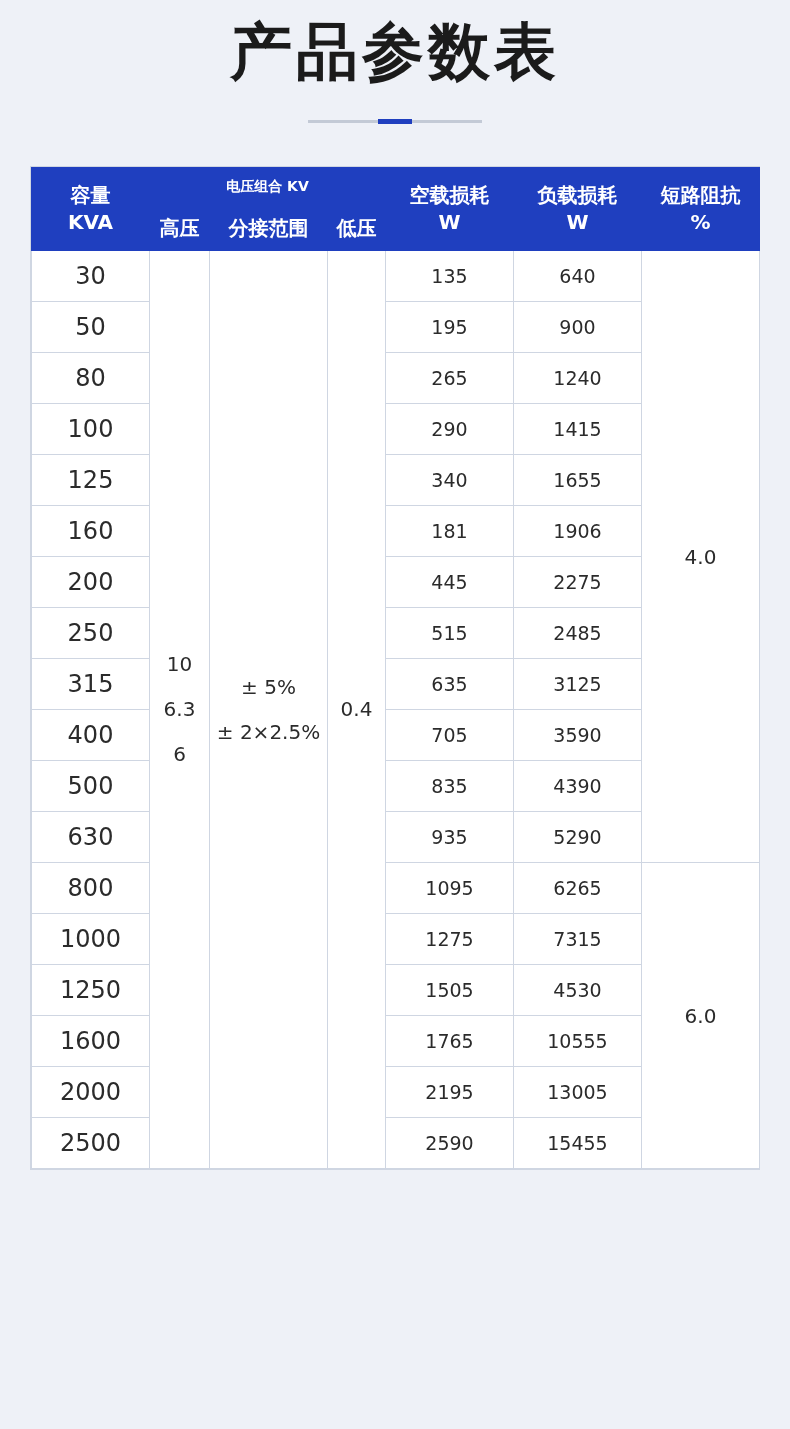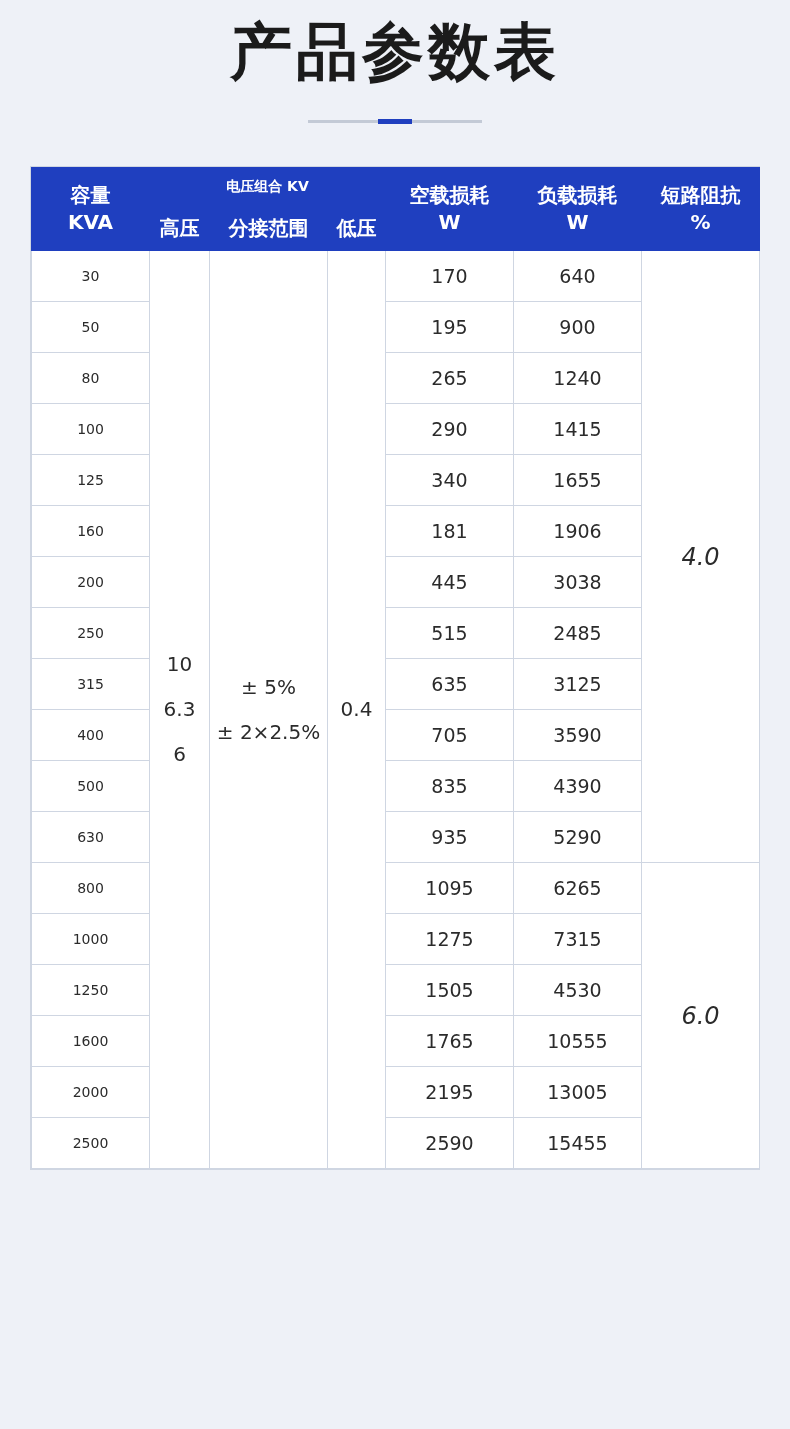--- a/index.html
+++ b/index.html
@@ -122,27 +122,27 @@
     padding: 10px 2px;
   }
 
   tbody td {
     background: #fff;
     font-size: 19px;
     color: #2b2b2b;
     height: 50px;
     padding: 0 2px;
   }
-  tbody td.cap { font-size: 14px; }
+  tbody td.cap { font-size: 24px; }
   tbody td.merged {
     font-size: 20px;
     line-height: 2.25;
   }
   tbody td.merged .stack-line { display: block; }
-  tbody td.imp { font-size: 24px; font-style: italic; }
+  tbody td.imp { font-size: 20px; }
 
   
   col.c-cap   { width: 118px; }
   col.c-hv    { width: 60px; }
   col.c-tap   { width: 118px; }
   col.c-lv    { width: 58px; }
   col.c-nl    { width: 128px; }
   col.c-ll    { width: 128px; }
   col.c-imp   { width: 118px; }
 </style>
@@ -200,21 +200,21 @@
             <td class="merged" rowspan="18">
               <span class="stack-line">10</span>
               <span class="stack-line">6.3</span>
               <span class="stack-line">6</span>
             </td>
             <td class="merged" rowspan="18">
               <span class="stack-line">± 5%</span>
               <span class="stack-line">± 2×2.5%</span>
             </td>
             <td class="merged" rowspan="18">0.4</td>
-            <td>170</td>
+            <td>135</td>
             <td>640</td>
             <td class="imp" rowspan="12">4.0</td>
           </tr>
           <tr>
             <td class="cap">50</td>
             <td>195</td>
             <td>900</td>
           </tr>
           <tr>
             <td class="cap">80</td>
@@ -232,21 +232,21 @@
             <td>1655</td>
           </tr>
           <tr>
             <td class="cap">160</td>
             <td>181</td>
             <td>1906</td>
           </tr>
           <tr>
             <td class="cap">200</td>
             <td>445</td>
-            <td>3038</td>
+            <td>2275</td>
           </tr>
           <tr>
             <td class="cap">250</td>
             <td>515</td>
             <td>2485</td>
           </tr>
           <tr>
             <td class="cap">315</td>
             <td>635</td>
             <td>3125</td>

